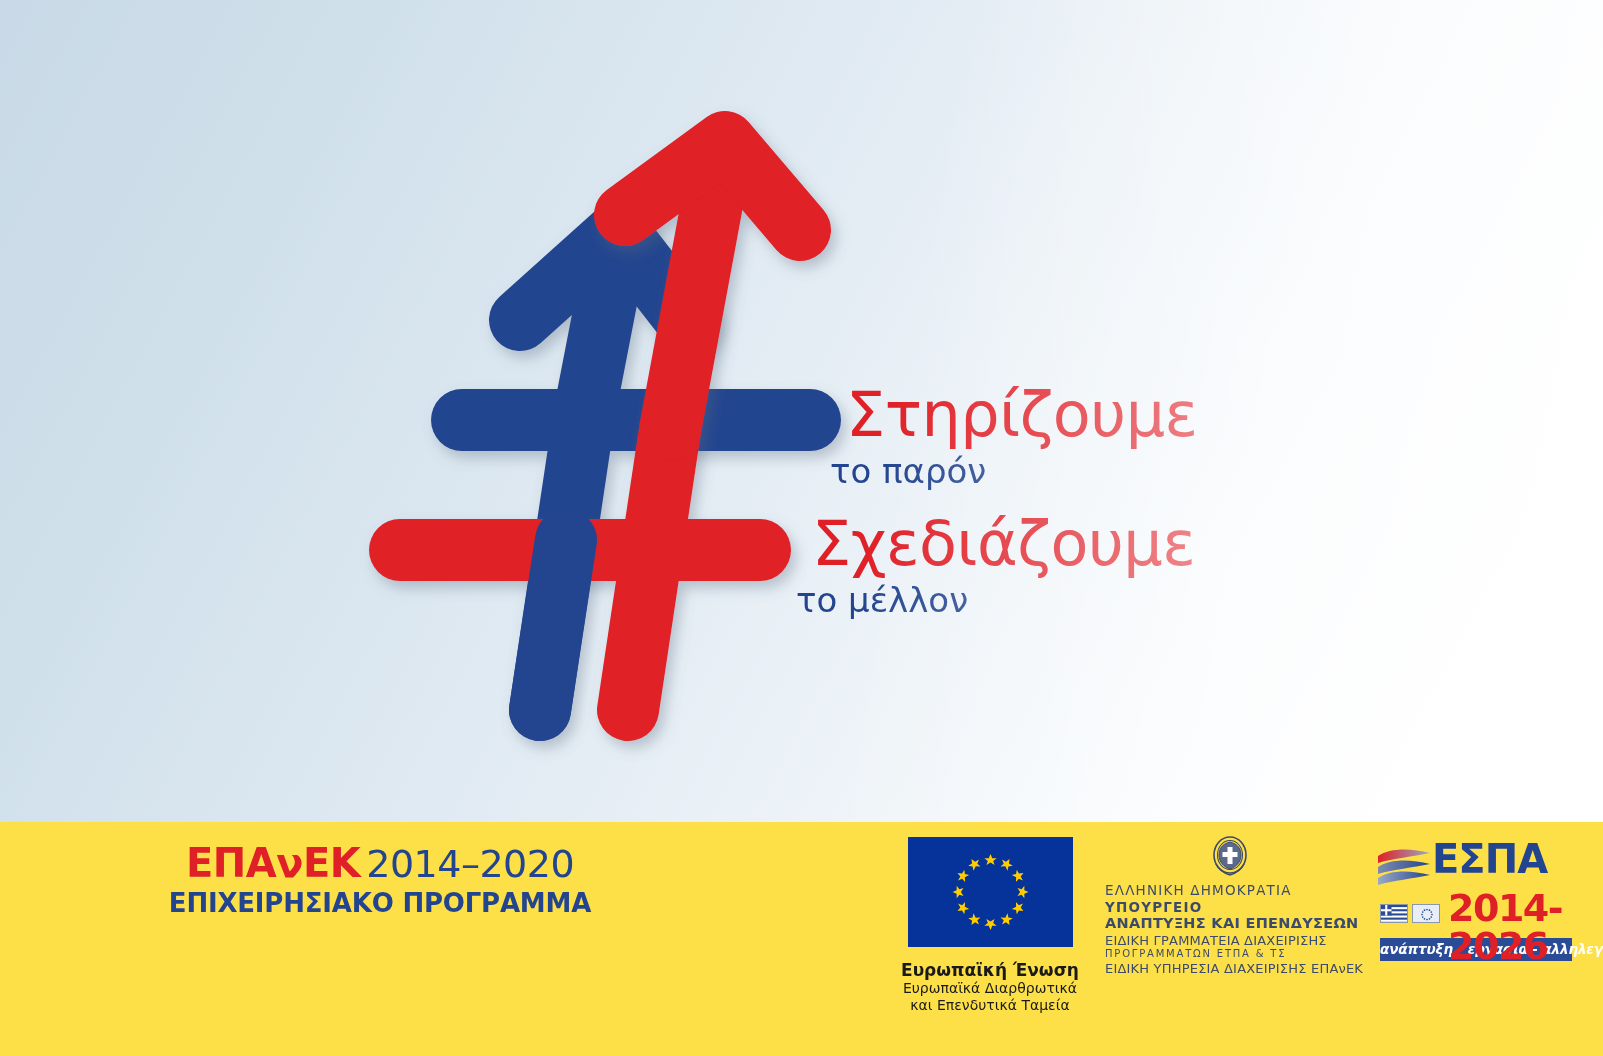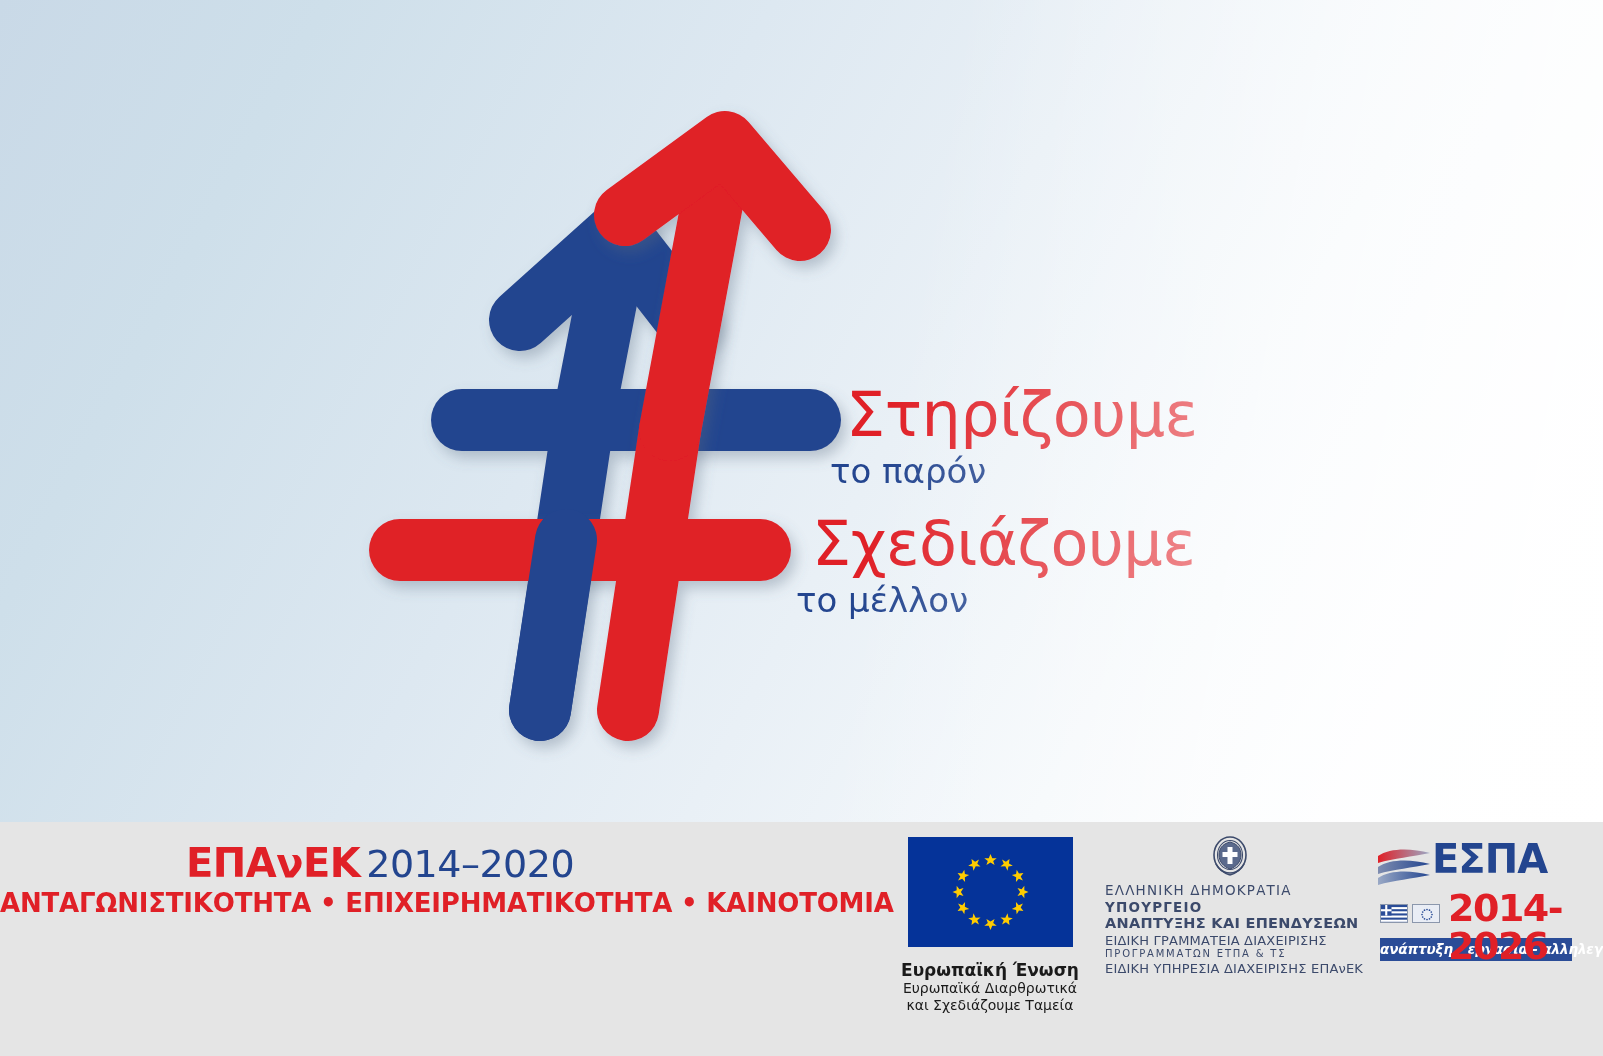--- a/index.html
+++ b/index.html
@@ -53,21 +53,21 @@
     white-space:nowrap;
   }
   .sl-r1 { padding-left:34px; }
   .sl-r2 { padding-left:18px; margin-top:8px; }
   .sl-r3 { padding-left:0px; margin-top:22px; }
   .sl-r4 { padding-left:-4px; margin-top:8px; margin-left:-16px; }
 
   
   .footer {
     position:absolute; left:0; top:822px; width:1603px; height:234px;
-    background:#e5e5e5;
+    background:#fde047;
   }
   .footer-row { position:absolute; left:0; top:0; width:1603px; height:175px; }
 
   
   .epanek { position:absolute; left:0px; top:18px; width:760px; text-align:center; }
   .epanek-l1 { white-space:nowrap; }
   .epanek-l1 .red {
     color:#e02027; font-weight:bold; font-size:40px; letter-spacing:-0.5px;
   }
   .epanek-l1 .blue {
@@ -173,21 +173,21 @@
 
   </div>
 
   <div class="footer">
     <div class="footer-row">
 
       <div class="epanek">
         <div class="epanek-l1">
           <span class="red">ΕΠΑνΕΚ</span><span class="blue">2014–2020</span>
         </div>
-        <div class="epanek-l3">ΑΝΤΑΓΩΝΙΣΤΙΚΟΤΗΤΑ • ΕΠΙΧΕΙΡΗΜΑΤΙΚΟΤΗΤΑ • ΚΑΙΝΟΤΟΜΙΑ</div>
+        <div class="epanek-l2">ΕΠΙΧΕΙΡΗΣΙΑΚΟ ΠΡΟΓΡΑΜΜΑ</div>
       </div>
 
       <div class="eublock">
         <div class="euflag">
           <svg width="165" height="110" viewBox="0 0 165 110" xmlns="http://www.w3.org/2000/svg">
             <g fill="#ffcc00">
               <g transform="translate(82.5,55)">
                 <g transform="rotate(0)   translate(0,-32)">
                     <polygon points="0,-6 1.76,-1.85 6.2,-1.85 2.7,0.9 4.1,5 0,2.4 -4.1,5 -2.7,0.9 -6.2,-1.85 -1.76,-1.85"></polygon>
                   </g>
@@ -223,21 +223,21 @@
                   </g>
                 <g transform="rotate(330) translate(0,-32)">
                     <polygon points="0,-6 1.76,-1.85 6.2,-1.85 2.7,0.9 4.1,5 0,2.4 -4.1,5 -2.7,0.9 -6.2,-1.85 -1.76,-1.85"></polygon>
                   </g>
               </g>
             </g>
           </svg>
         </div>
         <div class="eu-t1">Ευρωπαϊκή Ένωση</div>
         <div class="eu-t2">Ευρωπαϊκά Διαρθρωτικά</div>
-        <div class="eu-t2">και Σχεδιάζουμε Ταμεία</div>
+        <div class="eu-t2">και Επενδυτικά Ταμεία</div>
       </div>
 
       <div class="ministry">
         <div class="crest">
           <svg width="40" height="44" viewBox="0 0 40 44" xmlns="http://www.w3.org/2000/svg">
             <ellipse cx="20" cy="21" rx="16" ry="18" fill="none" stroke="#3c4a6b" stroke-width="1.6"></ellipse>
             <ellipse cx="20" cy="21" rx="12.5" ry="14.5" fill="none" stroke="#3c4a6b" stroke-width="1.1"></ellipse>
             <path d="M20 8 C12 10 9 15 9 21 C9 28 14 33 20 35 C26 33 31 28 31 21 C31 15 28 10 20 8 Z" fill="#5b6a8c" stroke="#3c4a6b" stroke-width="1"></path>
             <path d="M17.5 13 h5 v5 h5 v5 h-5 v7 h-5 v-7 h-5 v-5 h5 z" fill="#ffffff"></path>
             <path d="M6 30 q4 8 14 11" fill="none" stroke="#3c4a6b" stroke-width="1.6"></path>

